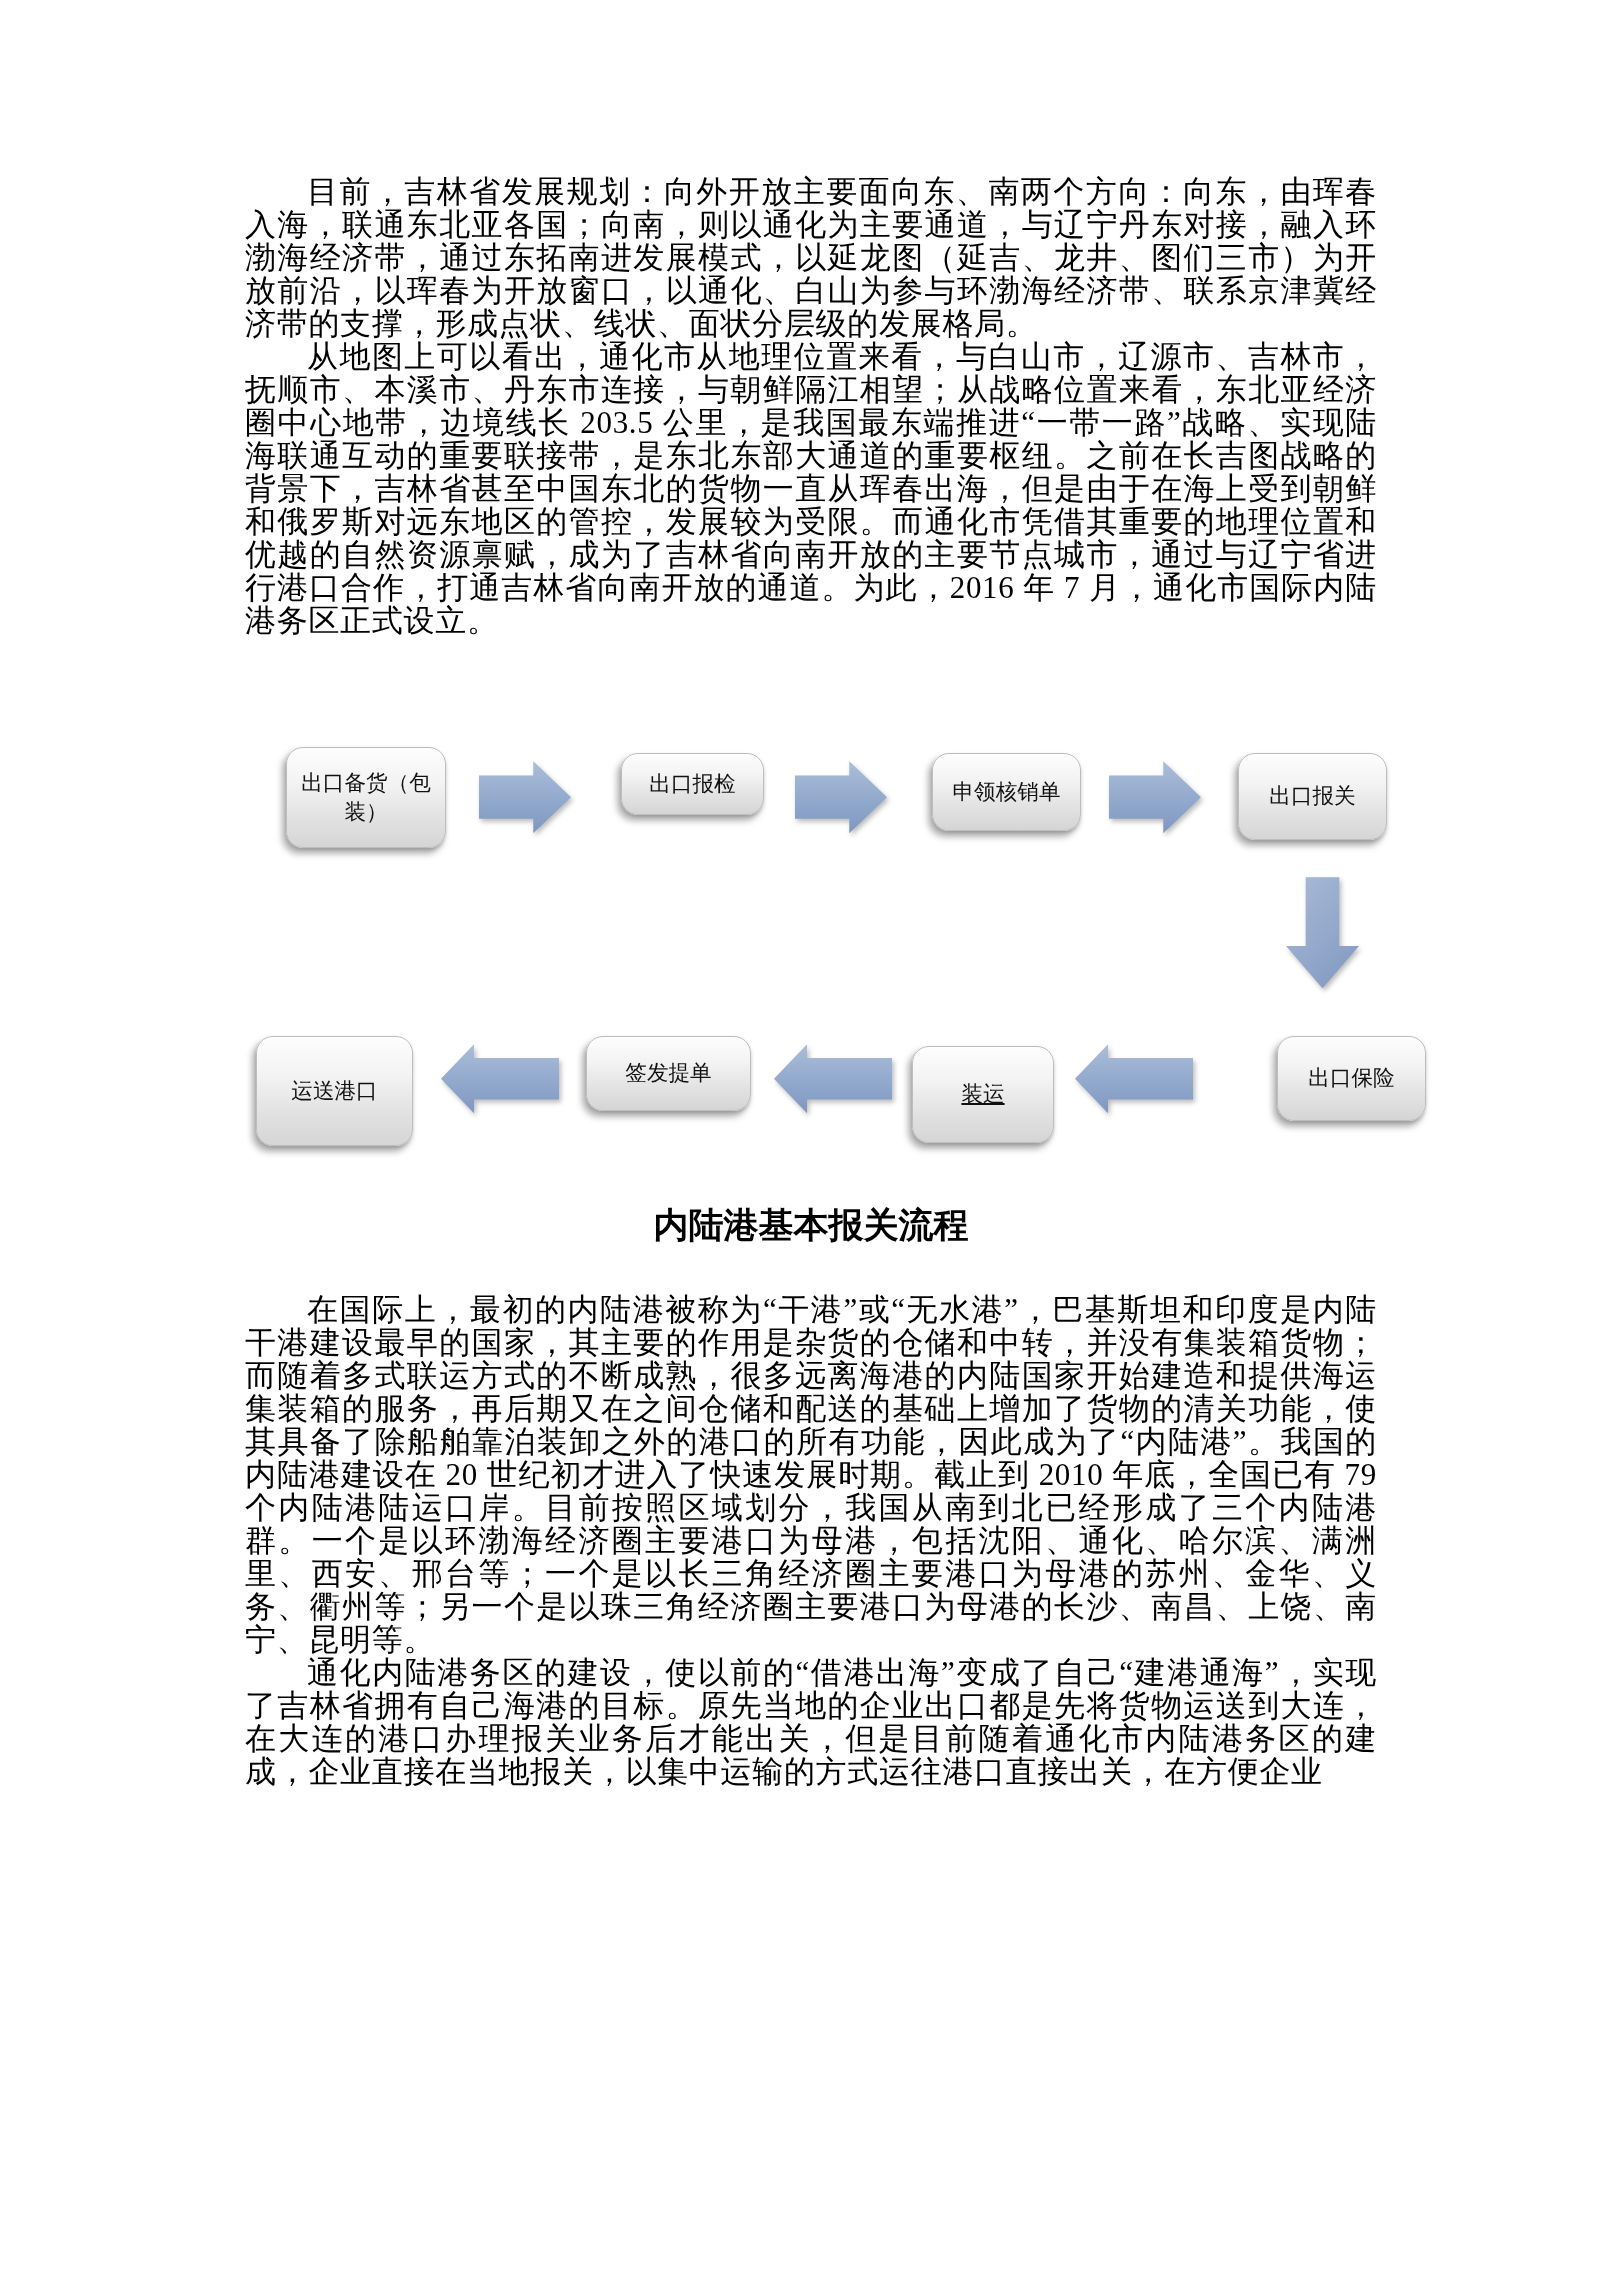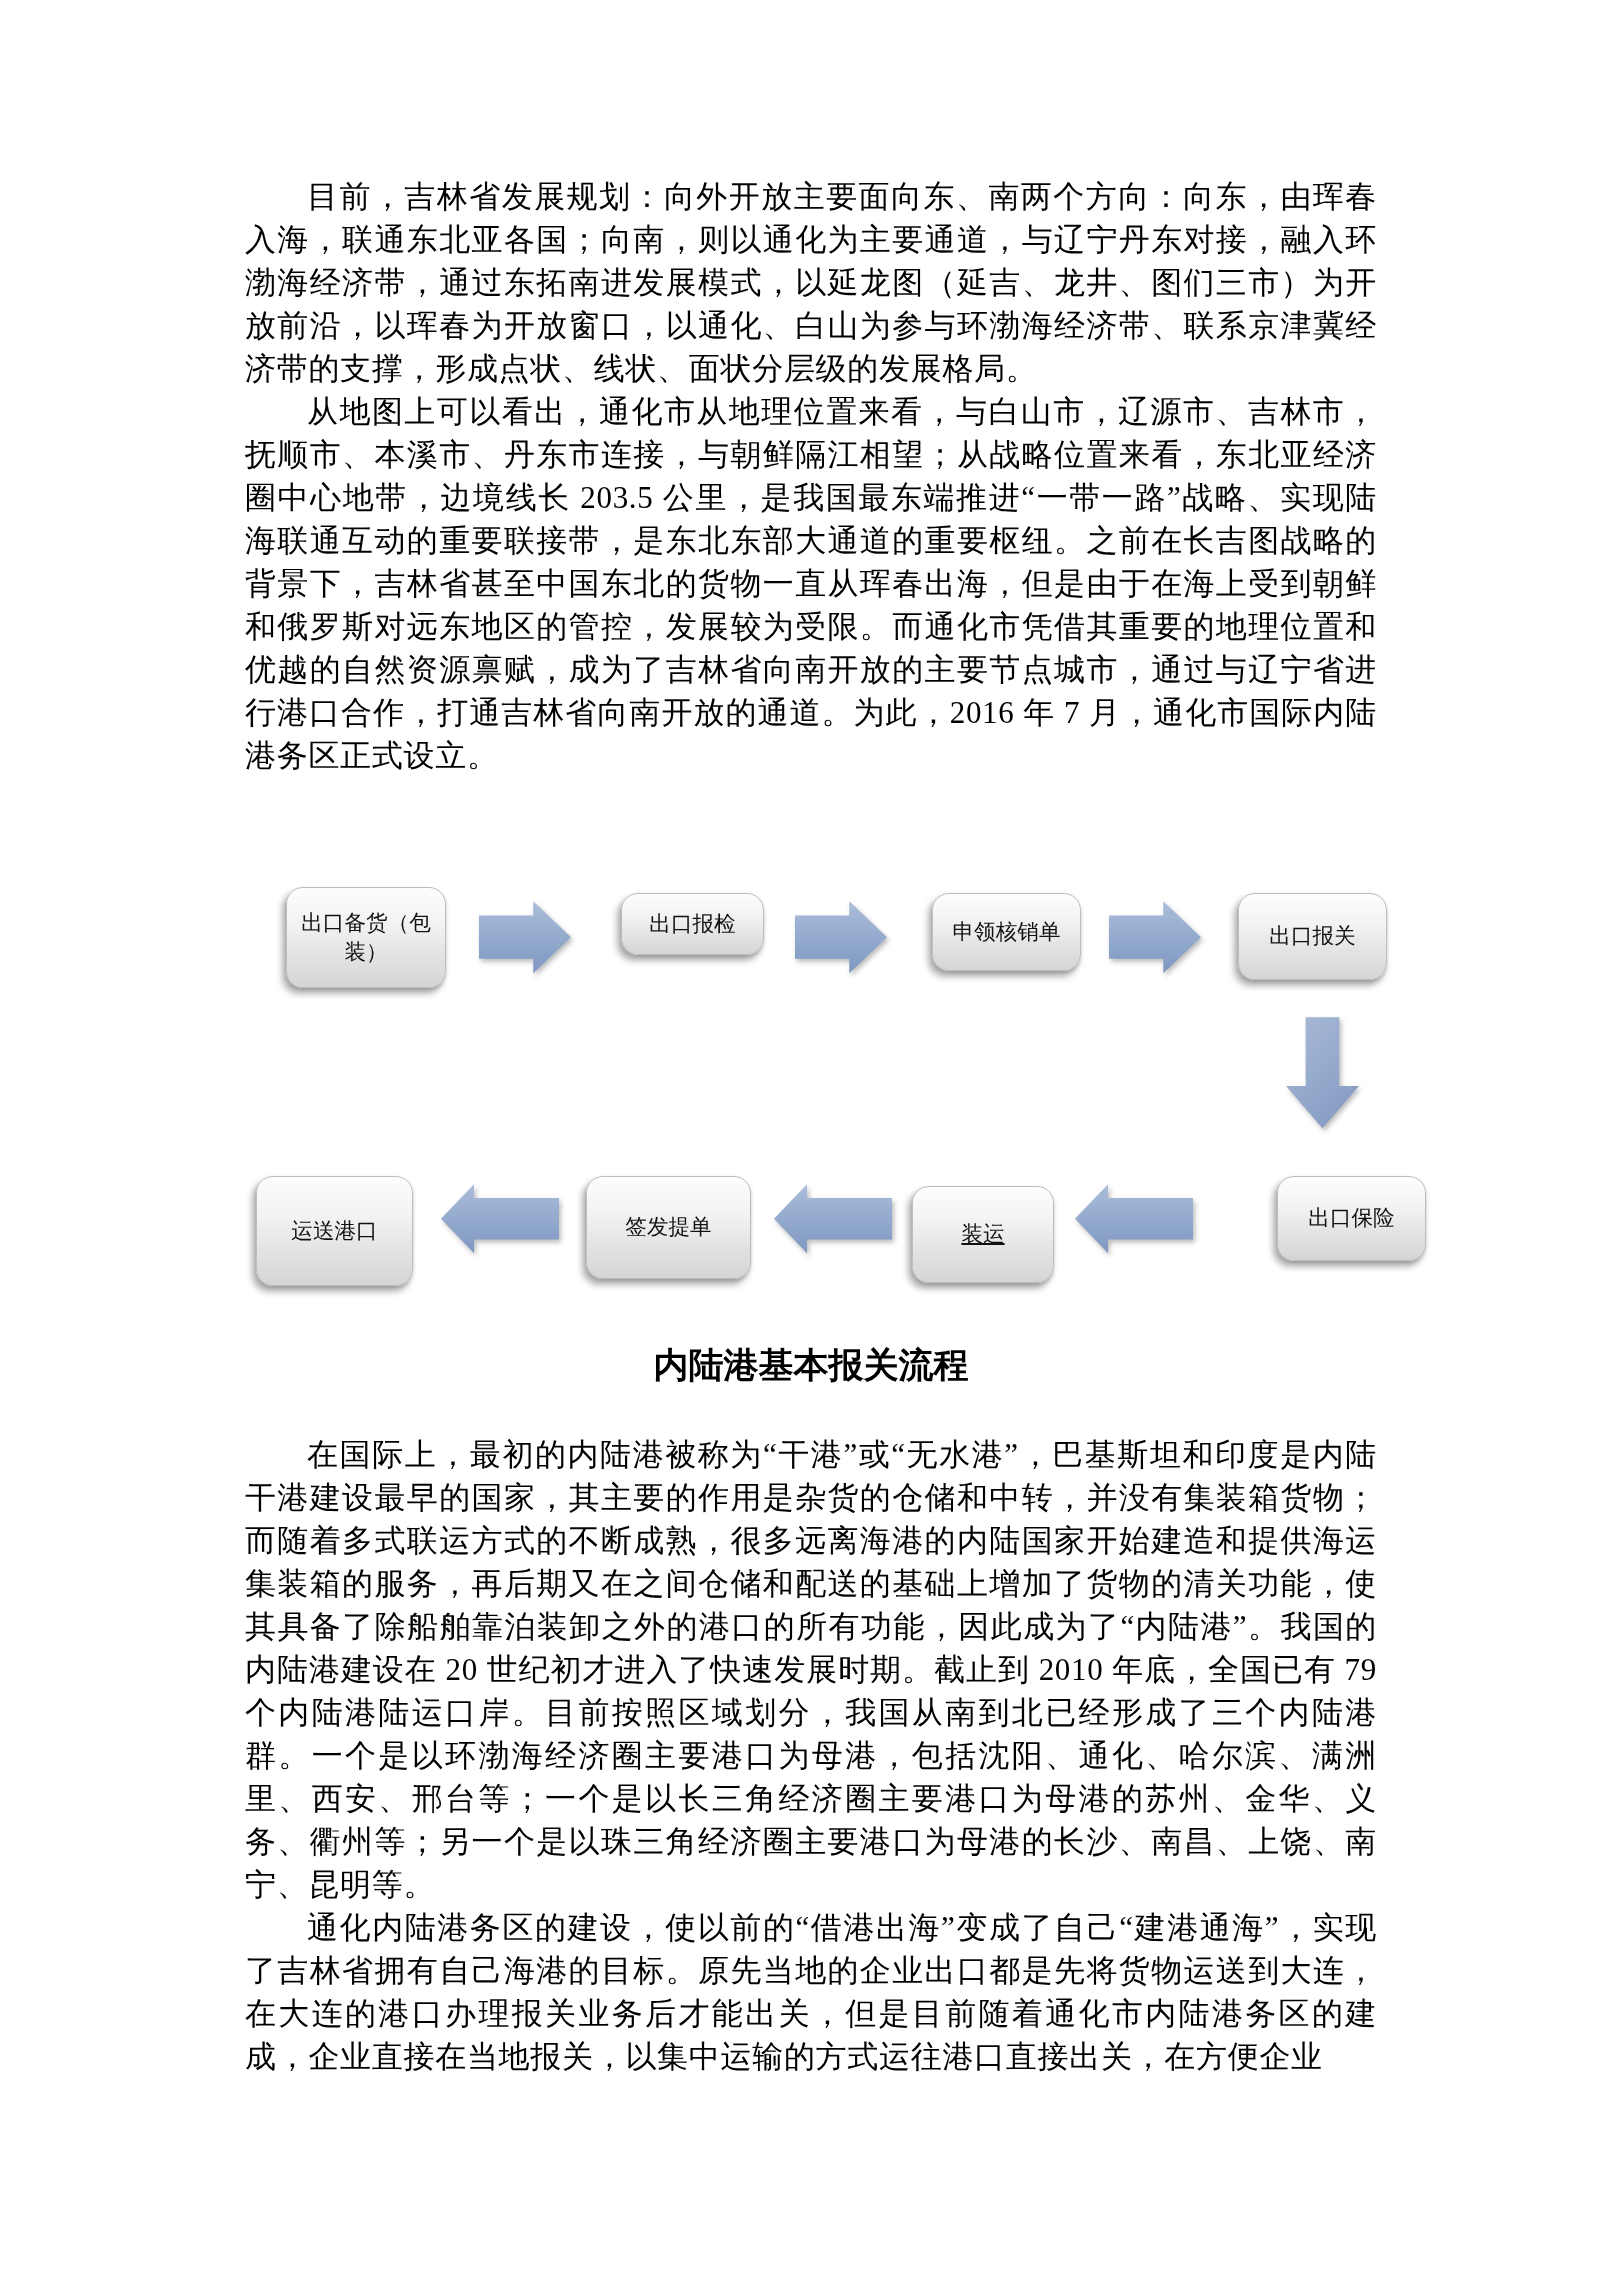--- a/index.html
+++ b/index.html
@@ -17,21 +17,21 @@
   }
   .content {
     position: absolute;
     left: 245px;
     top: 175px;
     width: 1132px;
   }
   p.para {
     margin: 0;
     font-size: 31px;
-    line-height: 43px;
+    line-height: 33px;
     letter-spacing: 0.7px;
     text-align: justify;
     text-justify: inter-ideograph;
     text-indent: 2em;
     color: #000000;
   }
   
   .figure {
     position: relative;
     width: 1132px;
@@ -122,21 +122,21 @@
     <div class="arrow-wrap" style="left:1041px; top:231px; width:73px; height:111px;">
         <div class="arrow arrow-down"></div>
       </div>
 
     <div class="fc-box" style="left:11px;  top:390px; width:157px; height:110px;">
       <span>运送港口</span>
     </div>
     <div class="arrow-wrap" style="left:196px; top:398px; width:118px; height:69px;">
         <div class="arrow arrow-left"></div>
       </div>
-    <div class="fc-box" style="left:341px; top:390px; width:165px; height:103px;">
+    <div class="fc-box" style="left:341px; top:390px; width:165px; height:75px;">
       <span>签发提单</span>
     </div>
     <div class="arrow-wrap" style="left:529px; top:398px; width:118px; height:69px;">
         <div class="arrow arrow-left"></div>
       </div>
     <div class="fc-box" style="left:667px; top:400px; width:142px; height:97px;text-decoration:underline;">
       <span>装运</span>
     </div>
     <div class="arrow-wrap" style="left:830px; top:398px; width:118px; height:69px;">
         <div class="arrow arrow-left"></div>

